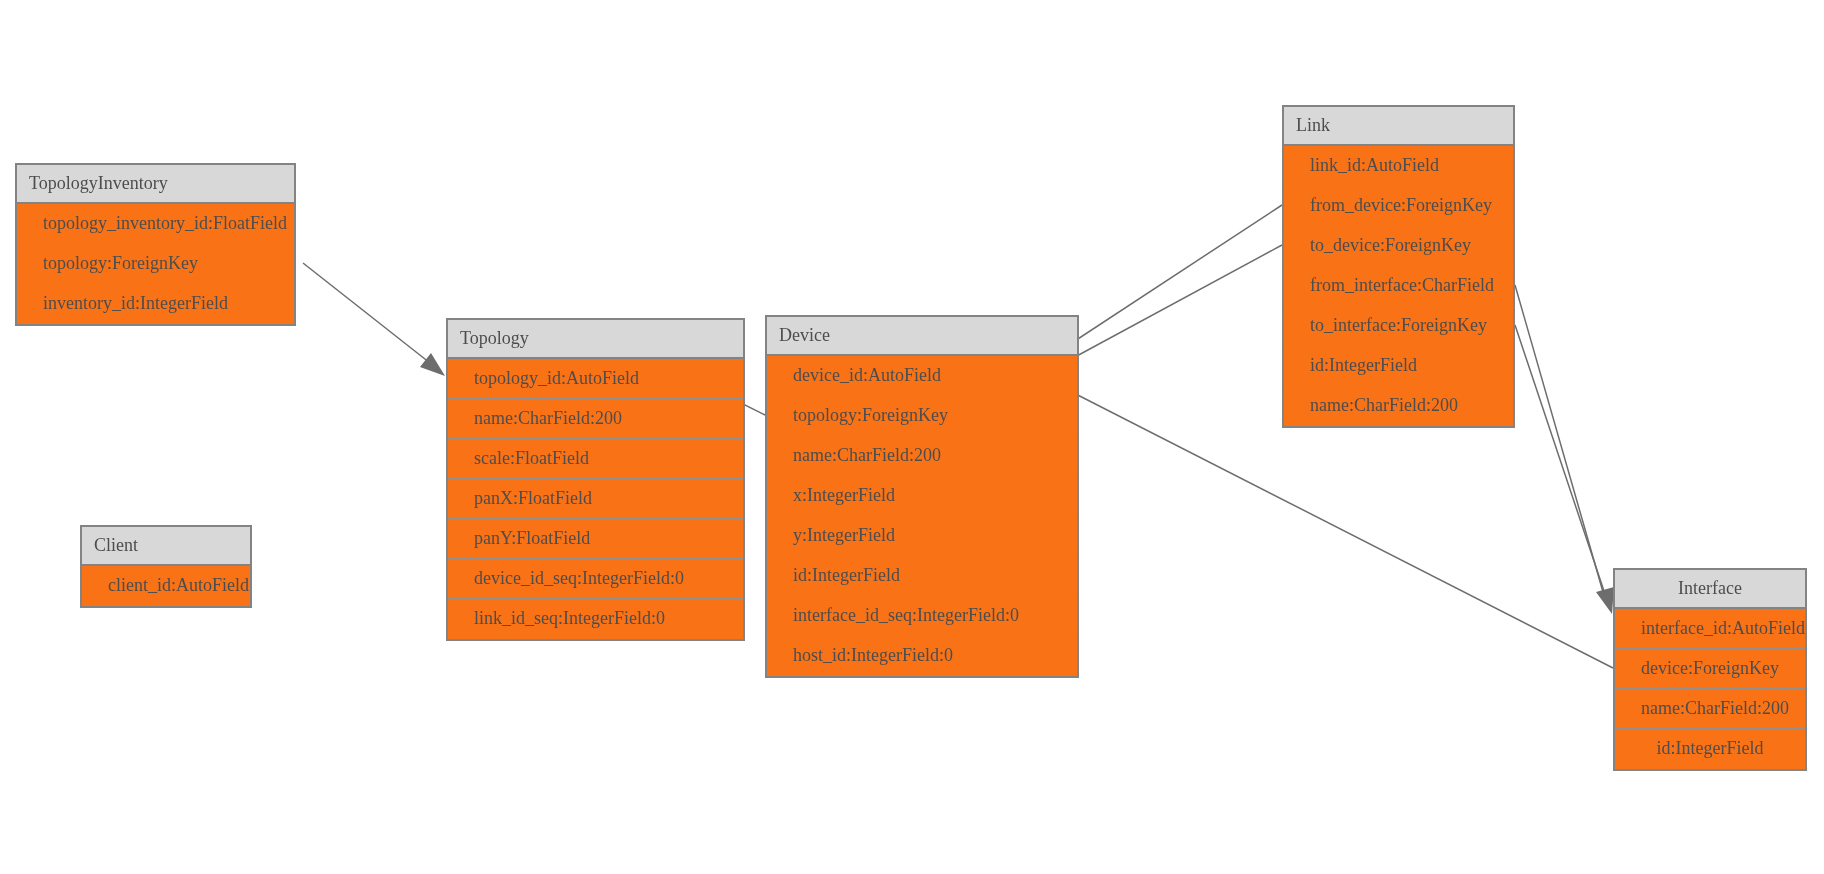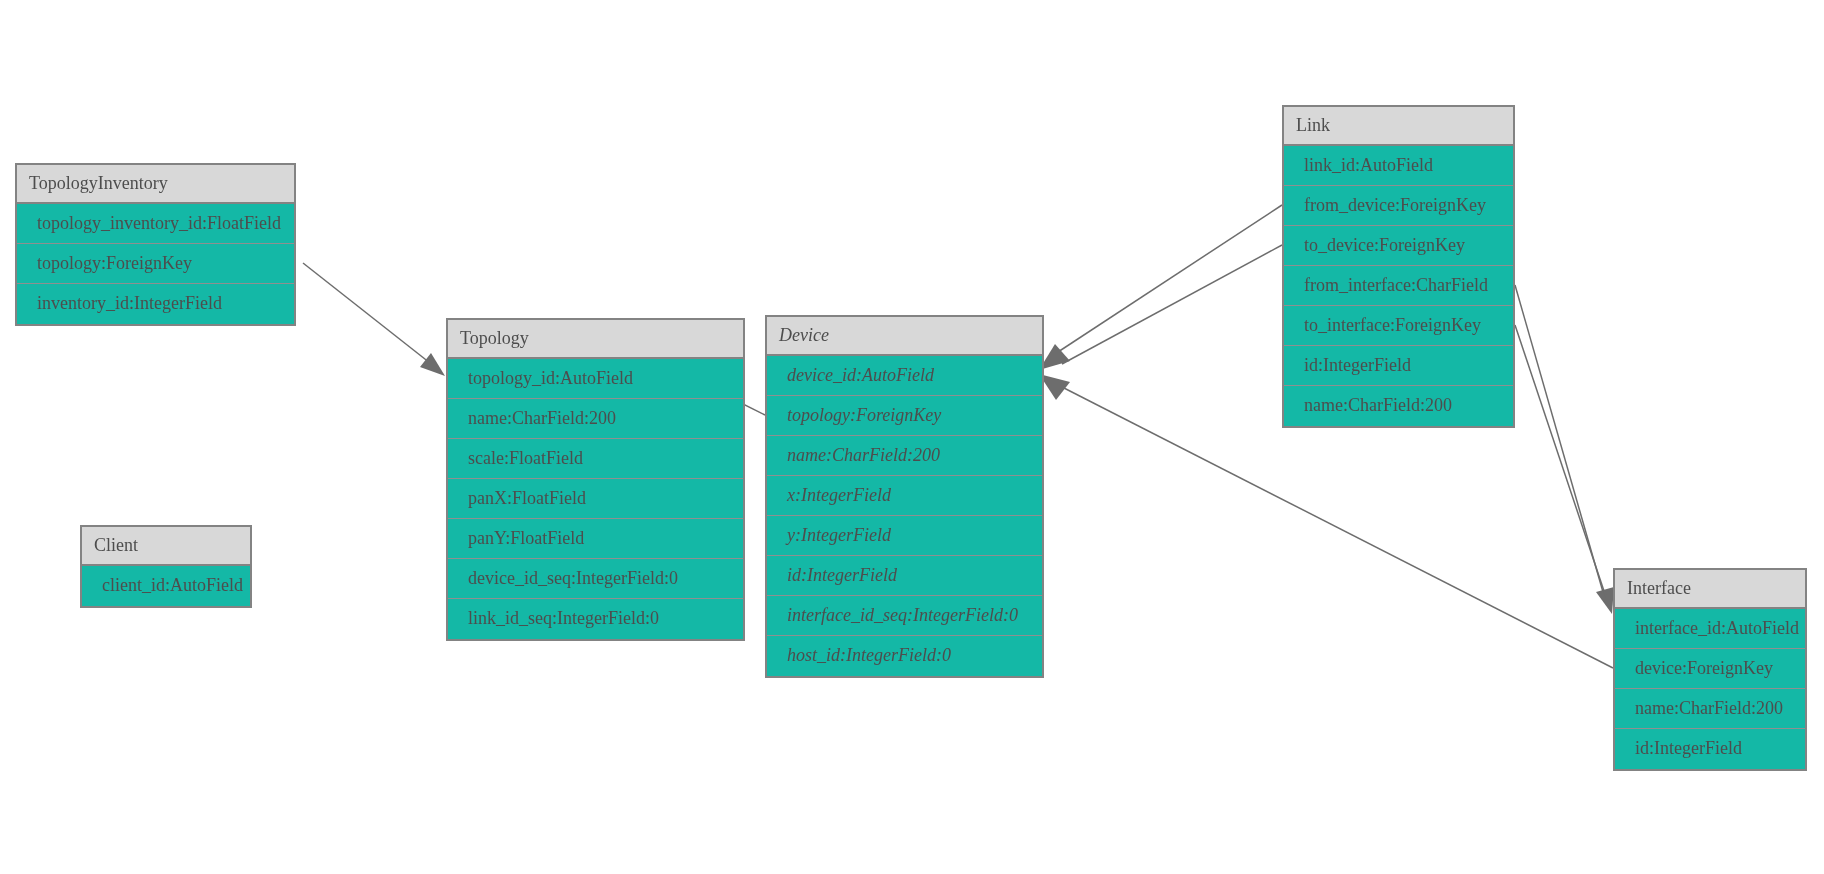--- a/index.html
+++ b/index.html
@@ -38,23 +38,23 @@
     background: #d8d8d8;
     border-bottom: 2px solid #838383;
     padding: 0 12px;
     white-space: nowrap;
     overflow: hidden;
   }
   .entity-row {
     box-sizing: border-box;
     height: 40px;
     line-height: 38px;
-    padding: 0 20px;
+    padding: 0 26px;
     border-bottom: 1px solid #8f8f8f;
-    background: #14b8a6;
+    background: #f97316;
     white-space: nowrap;
     overflow: hidden;
   }
   .entity-row:last-child {
     border-bottom: none;
   }
 </style>
 </head>
 <body>
 
@@ -87,41 +87,41 @@
       <div class="entity-row">scale:FloatField</div>
       <div class="entity-row">panX:FloatField</div>
       <div class="entity-row">panY:FloatField</div>
       <div class="entity-row">device_id_seq:IntegerField:0</div>
       <div class="entity-row">link_id_seq:IntegerField:0</div>
     </div>
     <div class="entity" style="left: 80px; top: 525px; width: 172px;">
       <div class="entity-header">Client</div>
       <div class="entity-row">client_id:AutoField</div>
     </div>
-    <div class="entity" style="left: 765px; top: 315px; width: 279px; font-style: italic;">
+    <div class="entity" style="left: 765px; top: 315px; width: 314px;">
       <div class="entity-header">Device</div>
       <div class="entity-row">device_id:AutoField</div>
       <div class="entity-row">topology:ForeignKey</div>
       <div class="entity-row">name:CharField:200</div>
       <div class="entity-row">x:IntegerField</div>
       <div class="entity-row">y:IntegerField</div>
       <div class="entity-row">id:IntegerField</div>
       <div class="entity-row">interface_id_seq:IntegerField:0</div>
       <div class="entity-row">host_id:IntegerField:0</div>
     </div>
     <div class="entity" style="left: 1282px; top: 105px; width: 233px;">
       <div class="entity-header">Link</div>
       <div class="entity-row">link_id:AutoField</div>
       <div class="entity-row">from_device:ForeignKey</div>
       <div class="entity-row">to_device:ForeignKey</div>
       <div class="entity-row">from_interface:CharField</div>
       <div class="entity-row">to_interface:ForeignKey</div>
       <div class="entity-row">id:IntegerField</div>
       <div class="entity-row">name:CharField:200</div>
     </div>
-    <div class="entity" style="left: 1613px; top: 568px; width: 194px;">
+    <div class="entity" style="left: 1613px; top: 568px; width: 194px; text-align: center;">
       <div class="entity-header">Interface</div>
       <div class="entity-row">interface_id:AutoField</div>
       <div class="entity-row">device:ForeignKey</div>
       <div class="entity-row">name:CharField:200</div>
       <div class="entity-row">id:IntegerField</div>
     </div>
   </div>
 
 </body></html>

